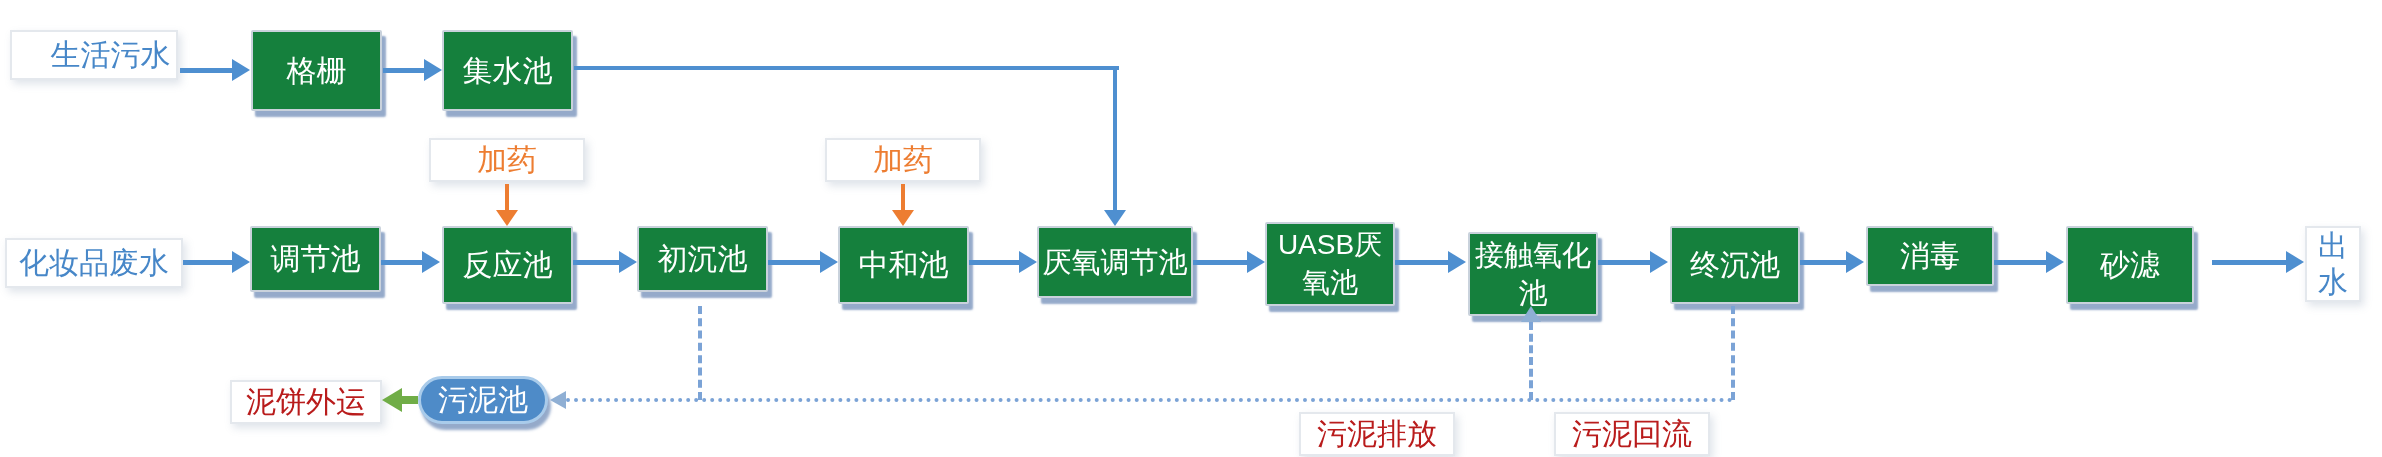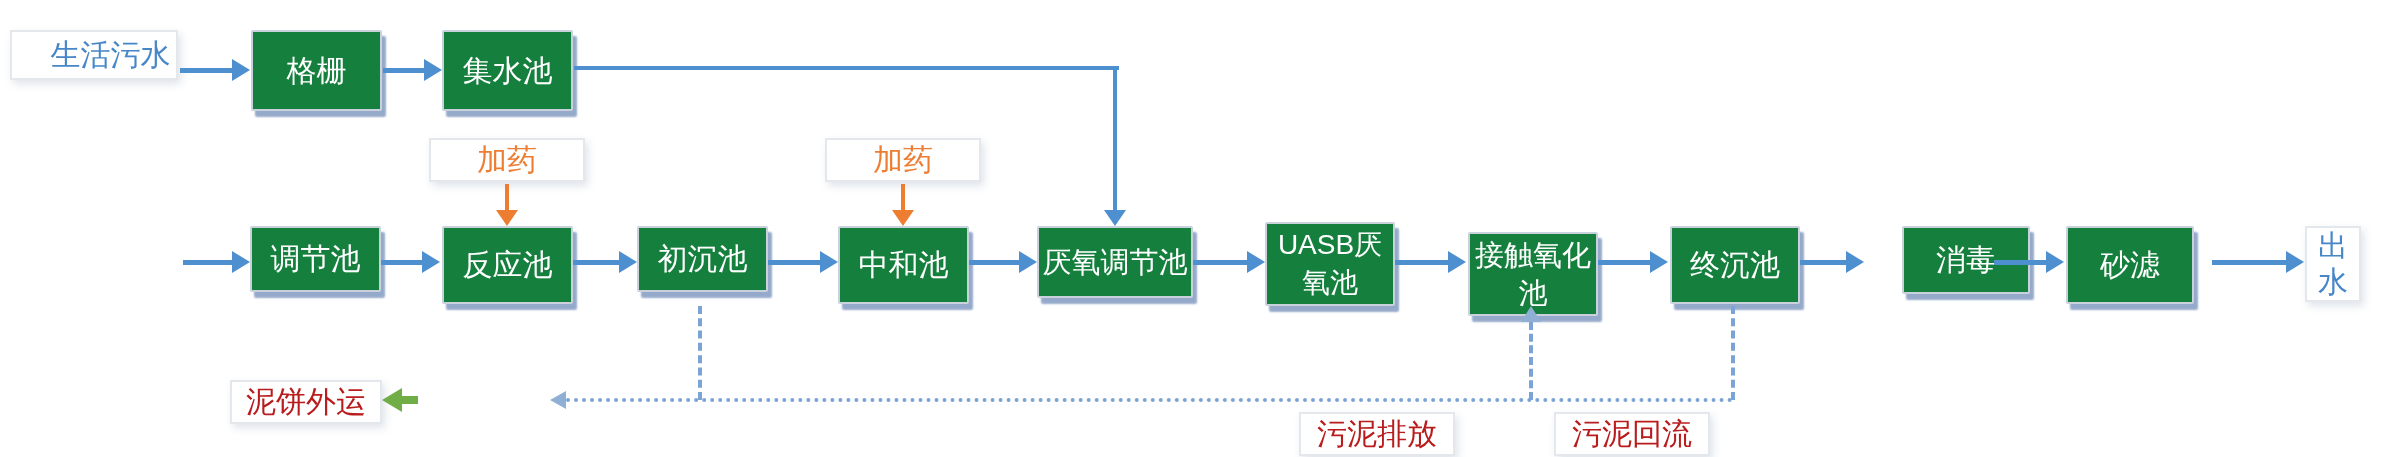--- a/index.html
+++ b/index.html
@@ -98,20 +98,21 @@
   <div class="ah ah-d" style="left:1104px; top:210px;"></div>
 
   <div class="wlabel orange" style="left:429px; top:138px; width:156px; height:44px;">加药</div>
   <div class="vline orange" style="left:505px; top:184px; height:26px;"></div>
   <div class="ah ah-d orange" style="left:496px; top:210px;"></div>
 
   <div class="wlabel orange" style="left:825px; top:138px; width:156px; height:44px;">加药</div>
   <div class="vline orange" style="left:901px; top:184px; height:26px;"></div>
   <div class="ah ah-d orange" style="left:892px; top:210px;"></div>
 
+  <div class="wlabel" style="left:5px; top:238px; width:178px; height:50px;">化妆品废水</div>
 
   <div class="hline" style="left:183px; top:260px; width:49px;"></div>
   <div class="ah ah-r" style="left:232px; top:251px;"></div>
 
   <div class="tank" style="left:250px; top:226px; width:131px; height:66px;">调节池</div>
 
   <div class="hline" style="left:381px; top:260px; width:41px;"></div>
   <div class="ah ah-r" style="left:422px; top:251px;"></div>
 
   <div class="tank" style="left:442px; top:226px; width:131px; height:78px;">反应池</div>
@@ -142,37 +143,38 @@
   <div class="tank small2" style="left:1468px; top:232px; width:130px; height:84px;">接触氧化池</div>
 
   <div class="hline" style="left:1598px; top:260px; width:52px;"></div>
   <div class="ah ah-r" style="left:1650px; top:251px;"></div>
 
   <div class="tank" style="left:1670px; top:226px; width:130px; height:78px;">终沉池</div>
 
   <div class="hline" style="left:1800px; top:260px; width:46px;"></div>
   <div class="ah ah-r" style="left:1846px; top:251px;"></div>
 
-  <div class="tank" style="left:1866px; top:226px; width:128px; height:68px;margin-left:36px;">消毒</div>
+  <div class="tank" style="left:1866px; top:226px; width:128px; height:60px;">消毒</div>
 
   <div class="hline" style="left:1994px; top:260px; width:52px;"></div>
   <div class="ah ah-r" style="left:2046px; top:251px;"></div>
 
   <div class="tank" style="left:2066px; top:226px; width:128px; height:78px;">砂滤</div>
 
   <div class="hline" style="left:2212px; top:260px; width:74px;"></div>
   <div class="ah ah-r" style="left:2286px; top:251px;"></div>
 
   <div class="wlabel vtext" style="left:2305px; top:226px; width:56px; height:76px;">出水</div>
 
   <div class="wlabel light" style="left:230px; top:380px; width:152px; height:44px;">泥饼外运</div>
 
   <div class="ah ah-l-green" style="left:382px; top:388px;"></div>
   <div class="hline green" style="left:400px; top:396px; width:18px;"></div>
 
+  <div class="pill" style="left:418px; top:376px; width:130px; height:48px;">污泥池</div>
 
   <div class="ah ah-l-light" style="left:550px; top:391px;"></div>
   <div class="dhline" style="left:566px; top:398px; width:1167px;"></div>
 
   <div class="dvline" style="left:698px; top:306px; height:94px;"></div>
 
   <div class="ah ah-u" style="left:1521px; top:306px;"></div>
   <div class="dvline" style="left:1529px; top:322px; height:78px;"></div>
 
   <div class="dvline" style="left:1731px; top:306px; height:94px;"></div>

